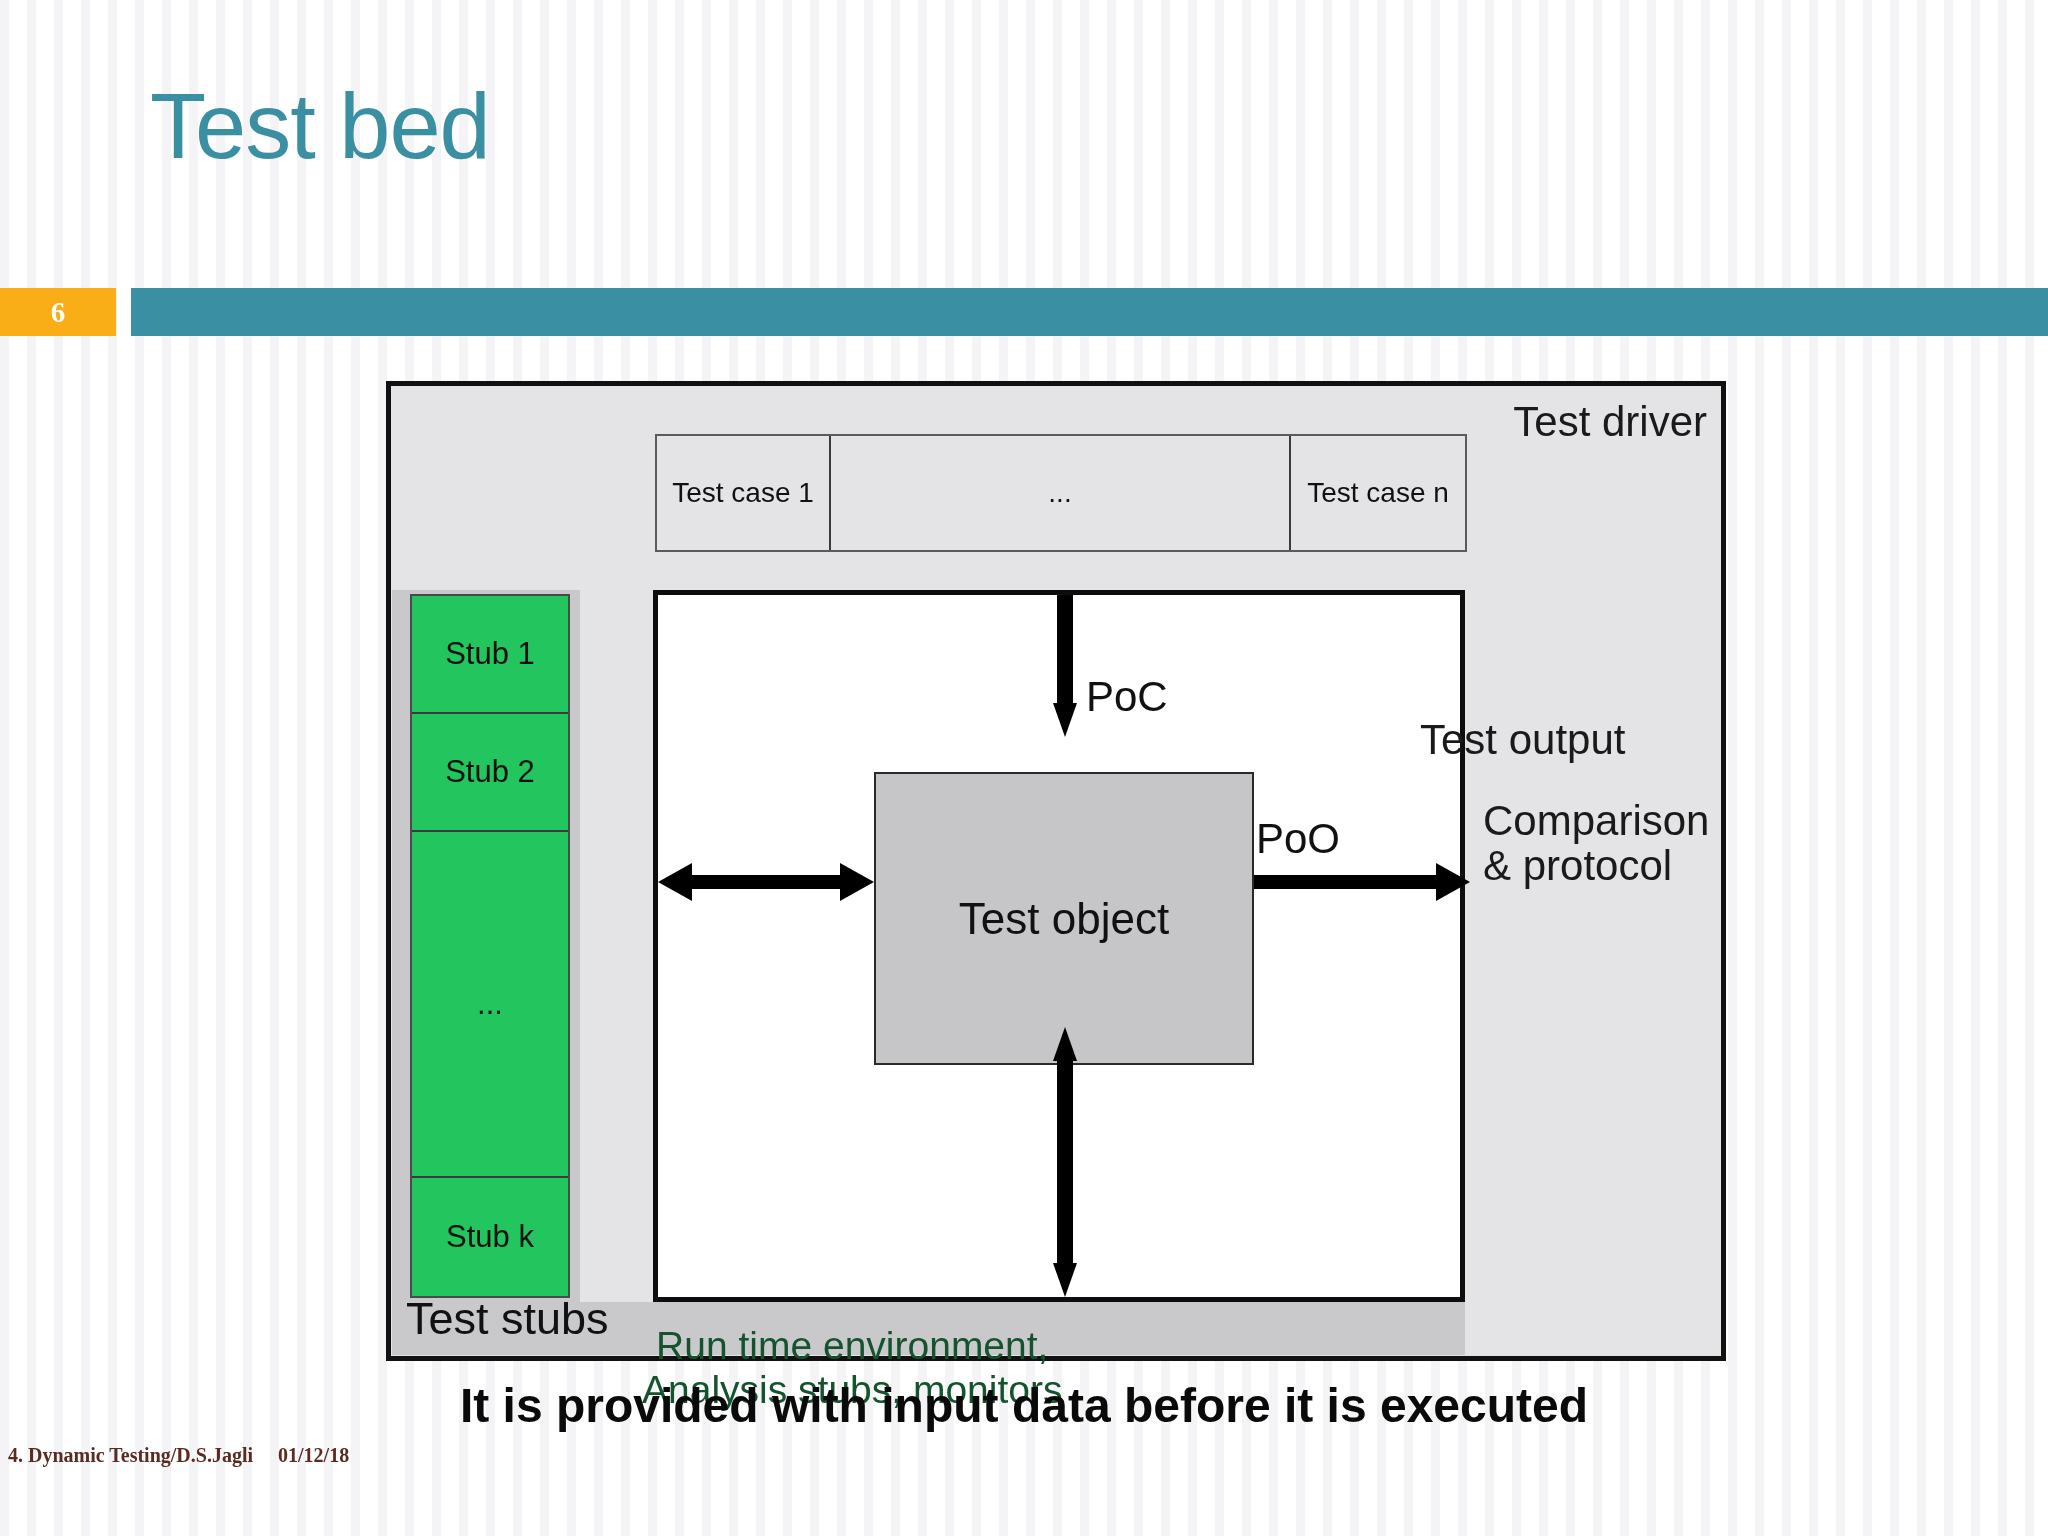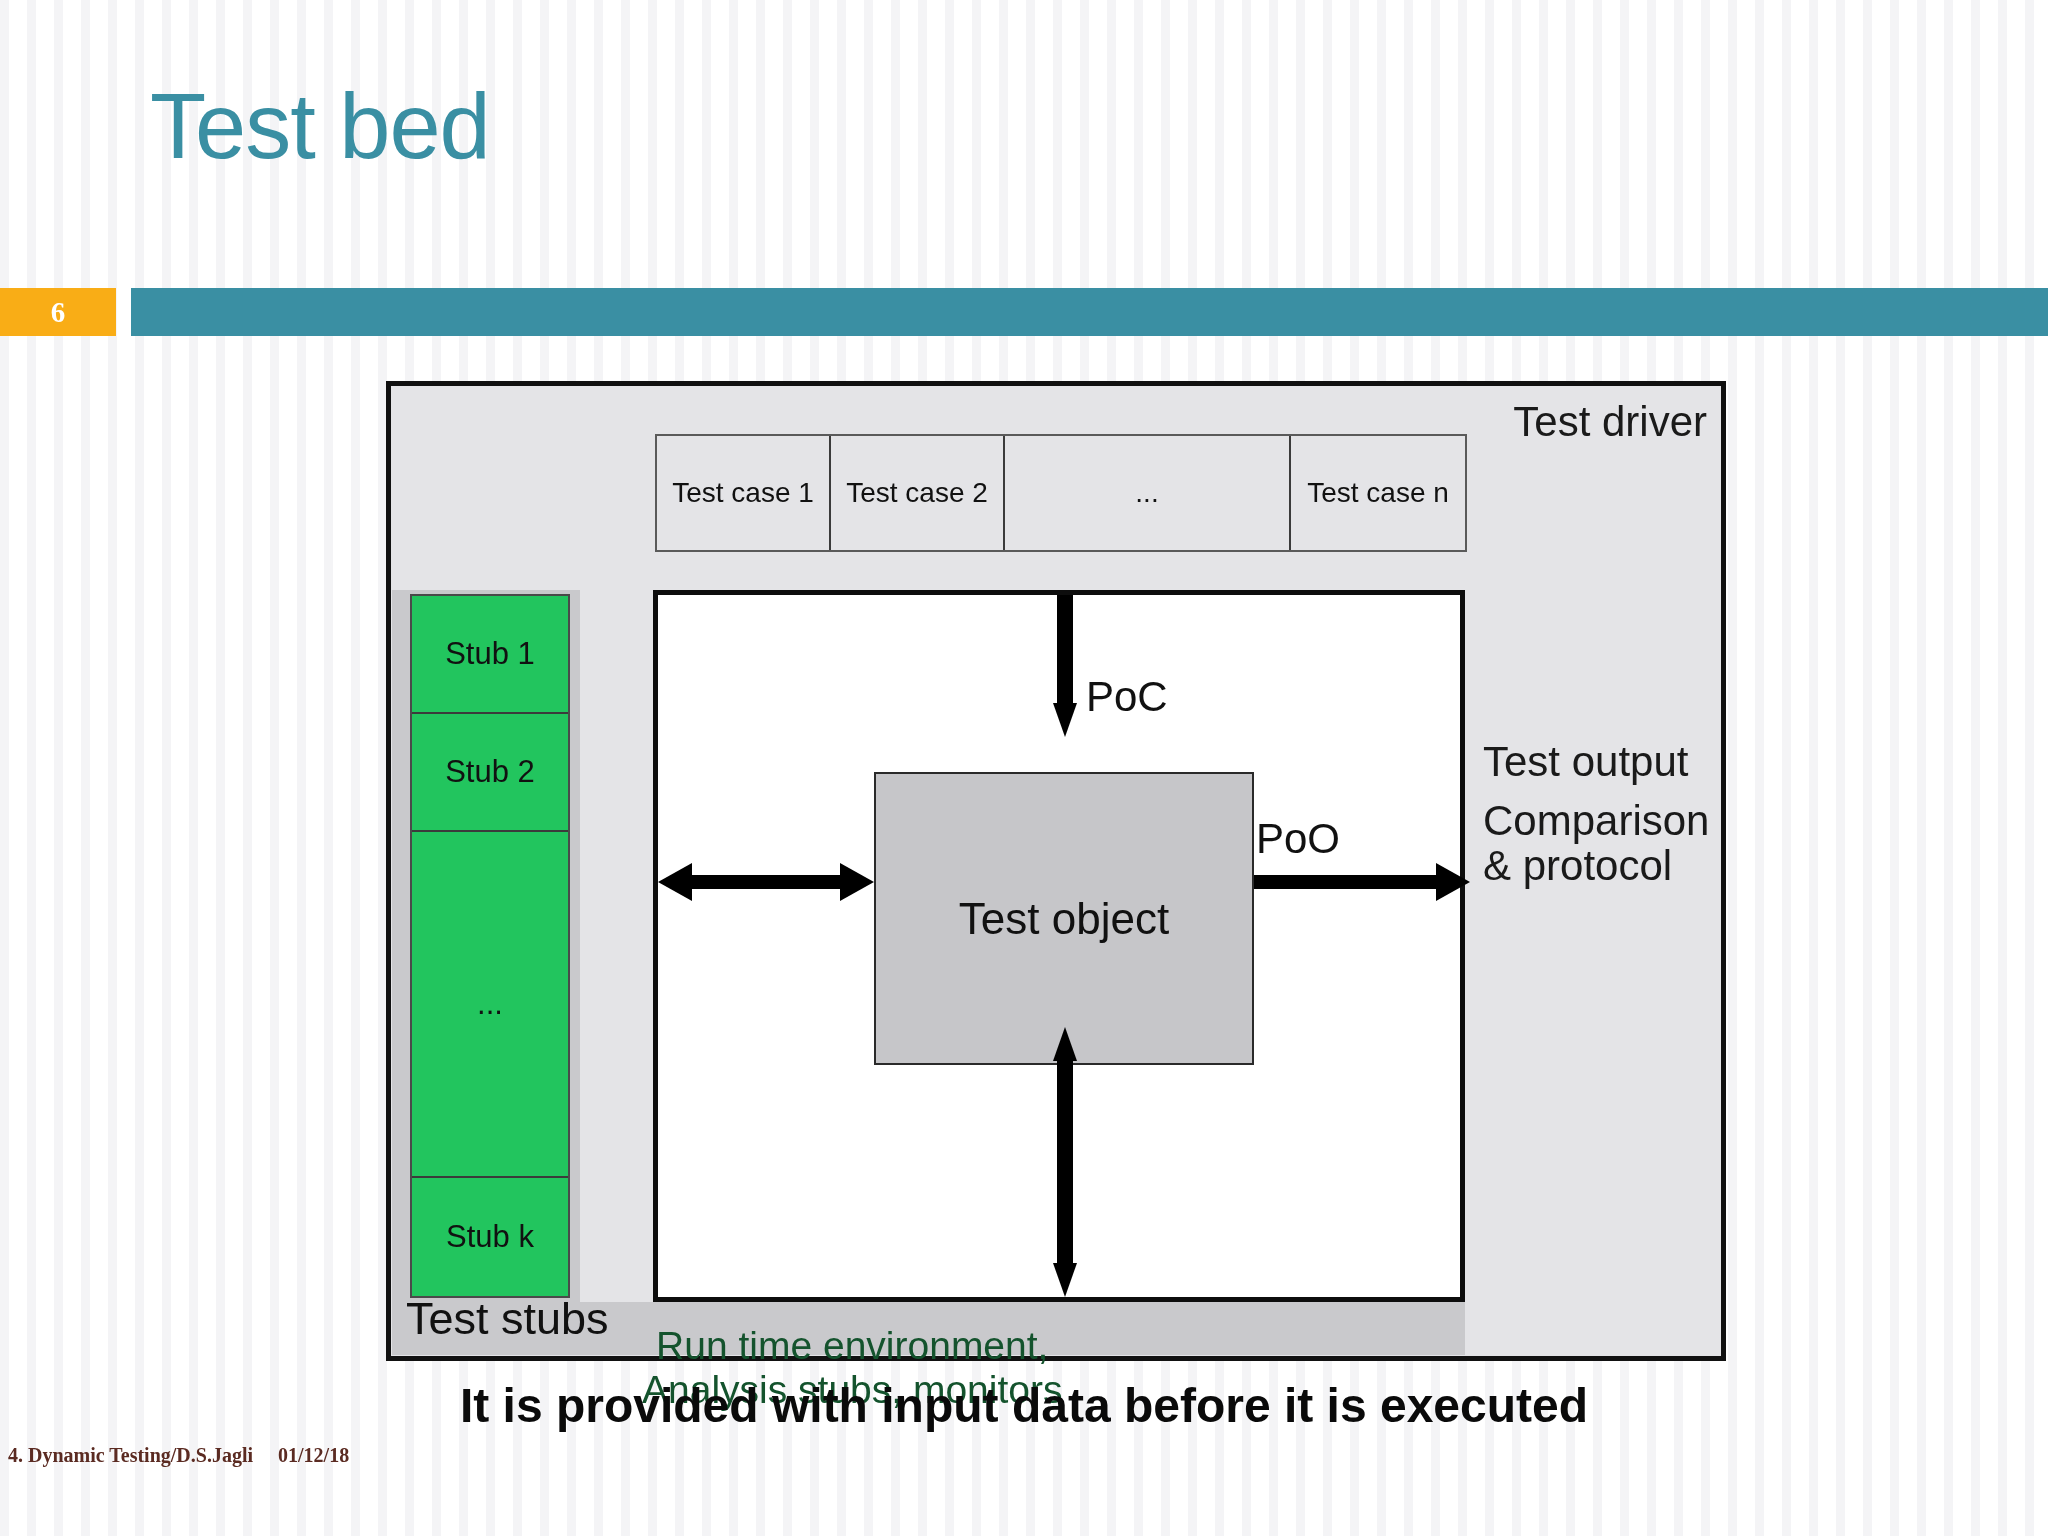--- a/index.html
+++ b/index.html
@@ -301,26 +301,25 @@
     position: absolute;
     left: 598px;
     top: 220px;
     font-size: 42px;
     color: #111;
   }
 
   
   .test-output-label {
     position: absolute;
-    left: 1092px;
+    left: 1029px;
     top: 330px;
     font-size: 42px;
     color: #1a1a1a;
     white-space: nowrap;
-    margin-top: 22px;
   }
   .comparison-label {
     position: absolute;
     left: 1092px;
     top: 412px;
     font-size: 42px;
     line-height: 1.08;
     color: #1a1a1a;
     white-space: nowrap;
   }
@@ -387,21 +386,20 @@
 
 <div class="badge">6</div>
 <div class="divider-bar"></div>
 
 <div class="diagram">
 
   <div class="test-driver-label">Test driver</div>
 
   <div class="testcase-row">
     <div class="testcase-cell tc-1">Test case 1</div>
-    <div class="testcase-cell tc-2">Test case 2</div>
     <div class="testcase-cell tc-3">...</div>
     <div class="testcase-cell tc-4">Test case n</div>
   </div>
 
   <div class="stub-col">
     <div class="stub-inner">
       <div class="stub-box stub-1">Stub 1</div>
       <div class="stub-box stub-2">Stub 2</div>
       <div class="stub-box stub-3">...</div>
       <div class="stub-box stub-4">Stub k</div>

